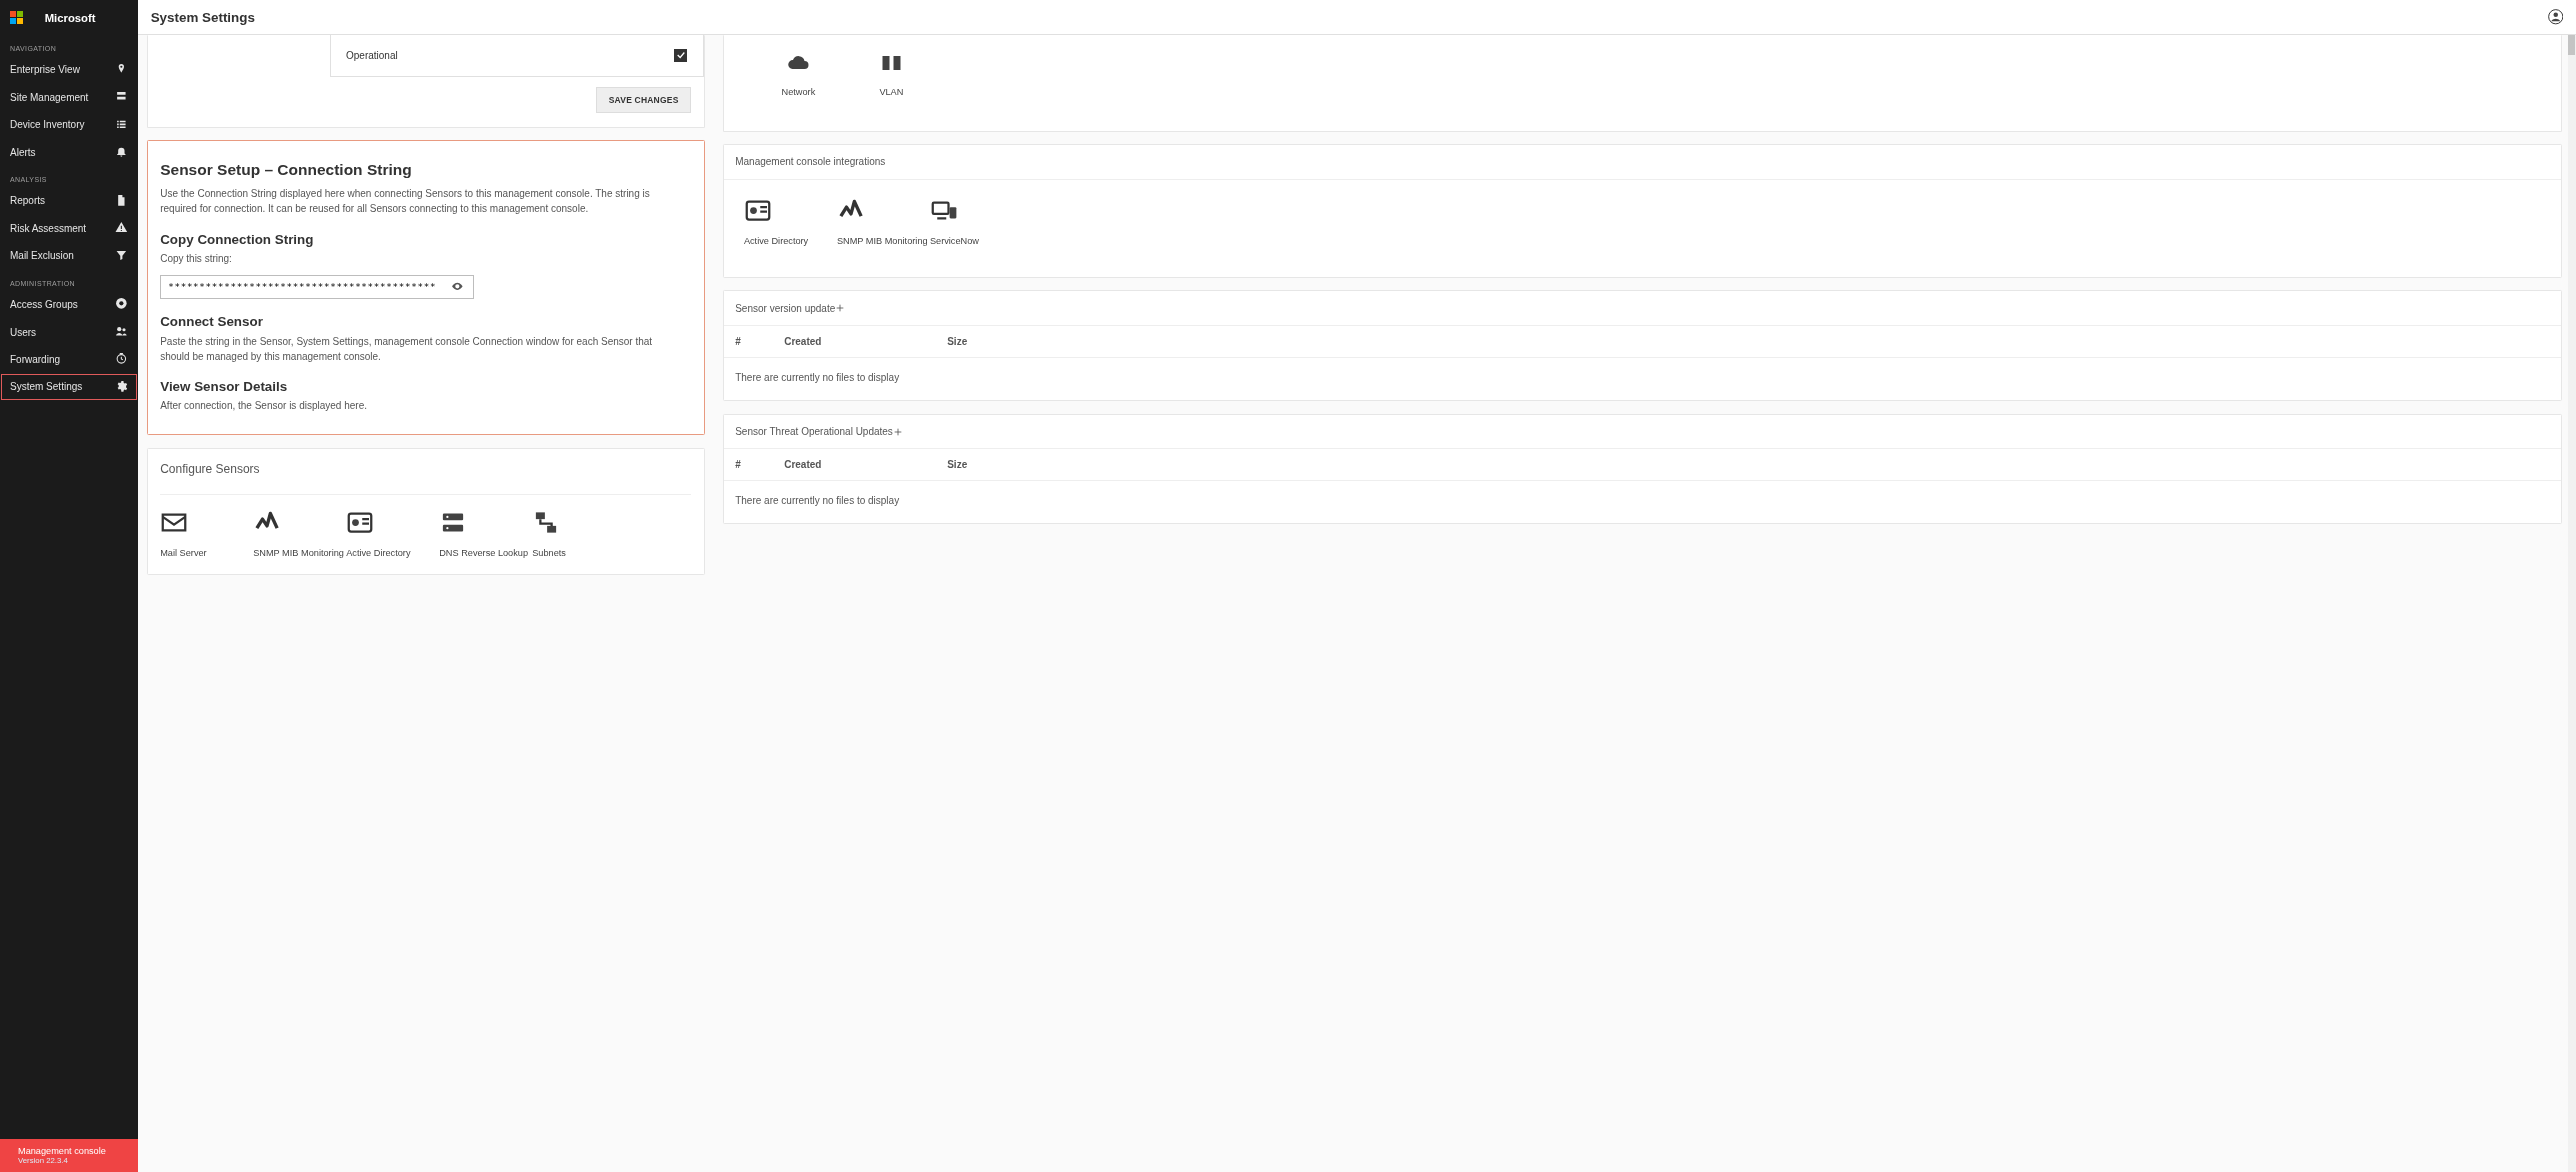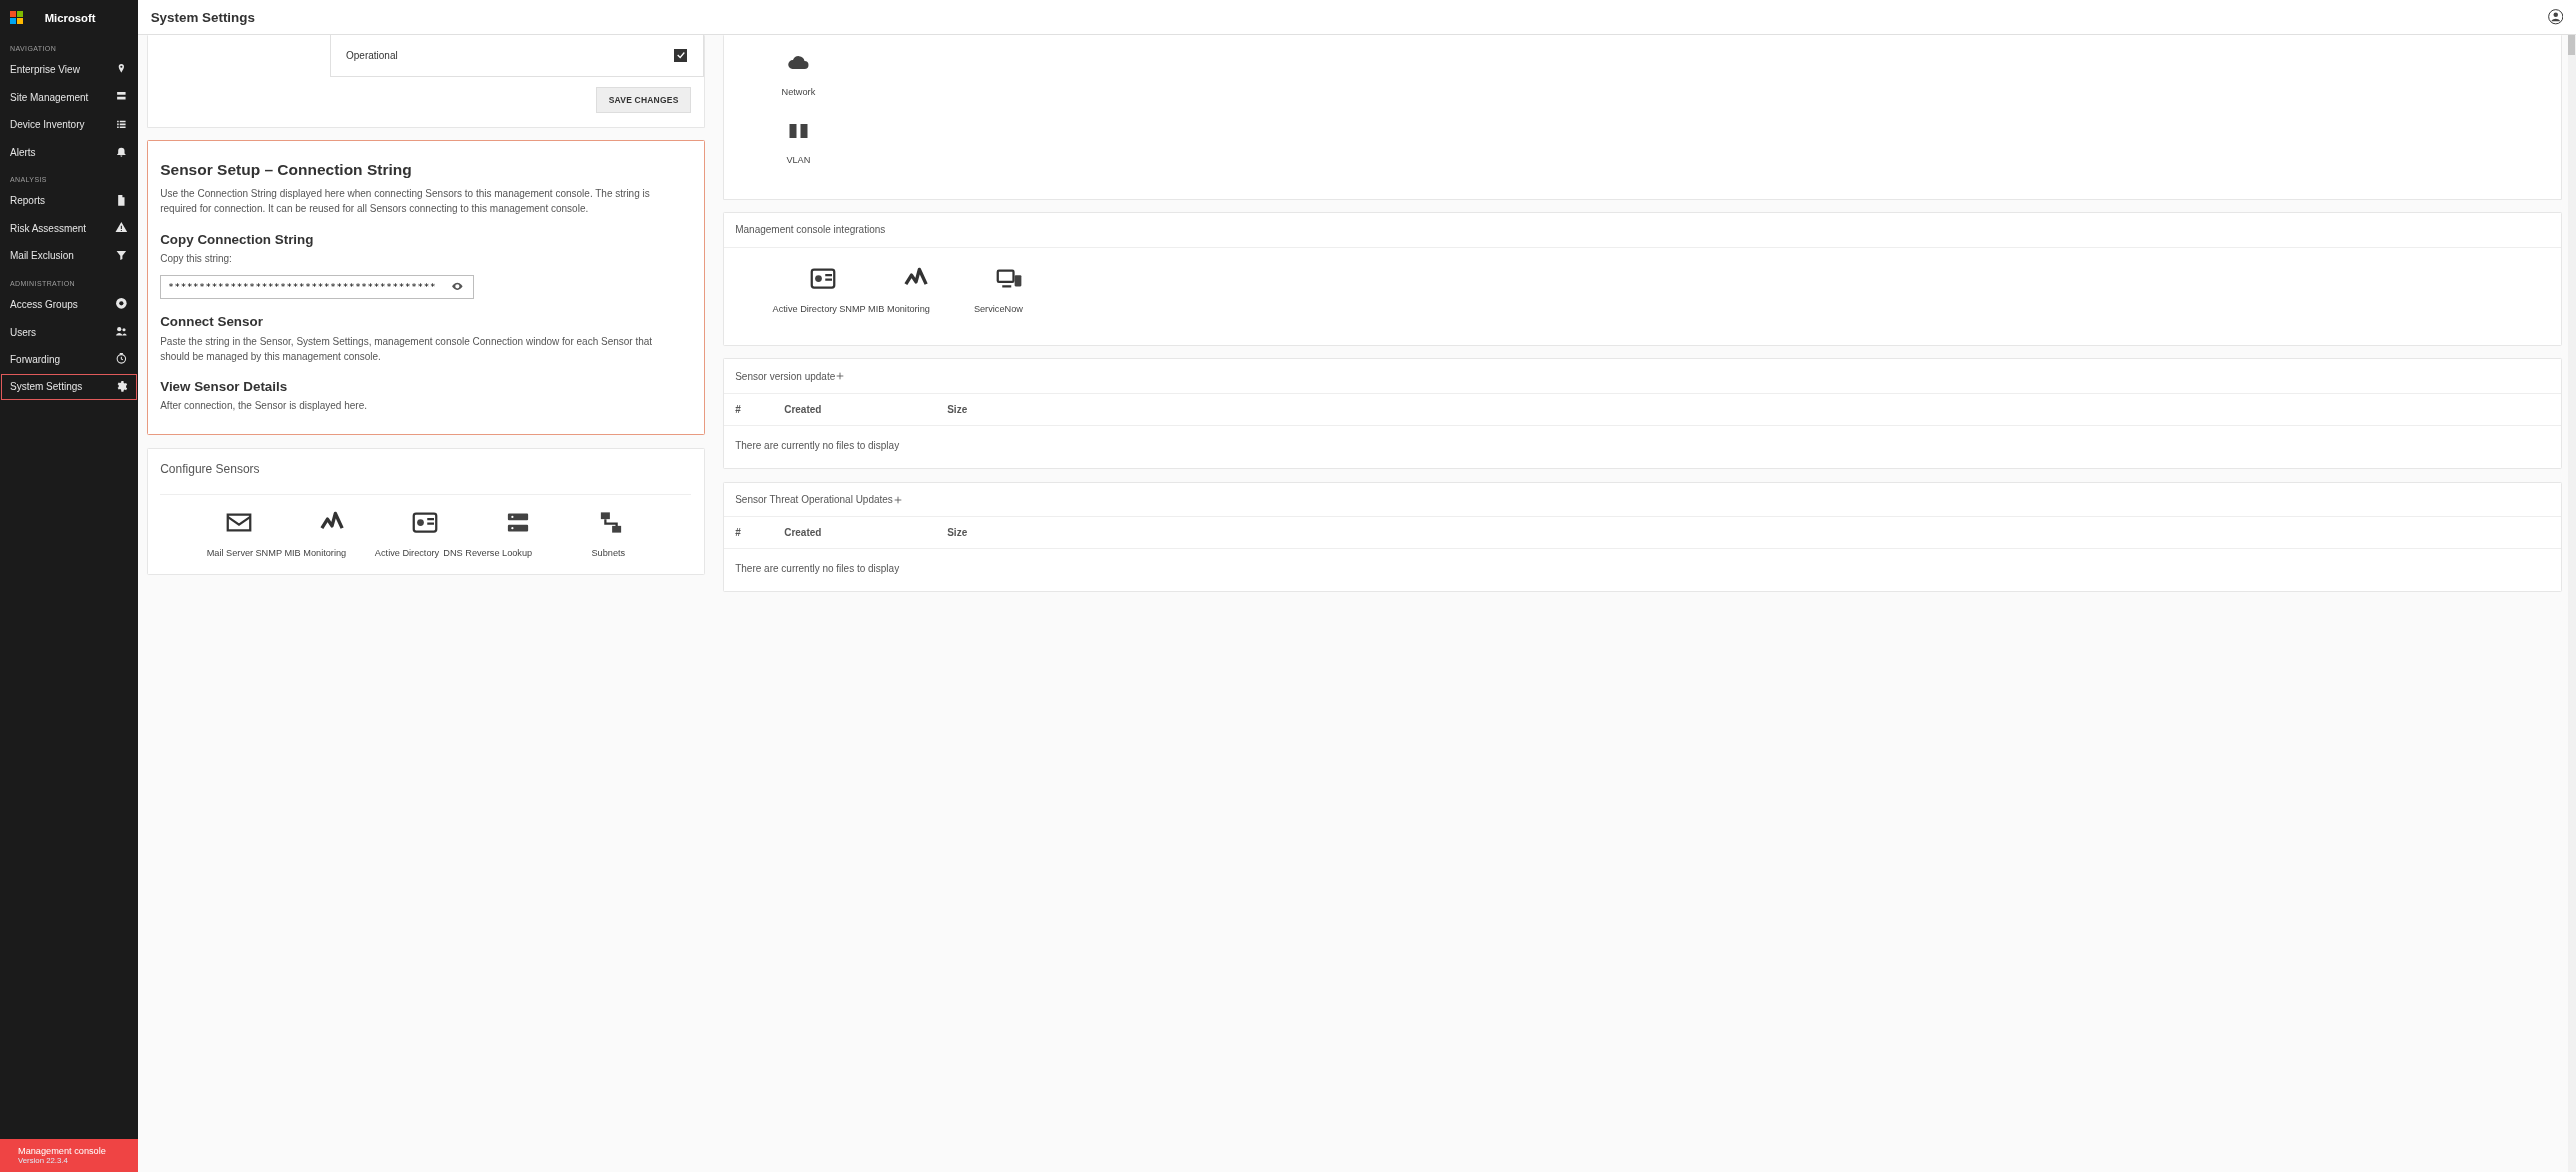--- a/index.html
+++ b/index.html
@@ -43,26 +43,26 @@
   .sensor-card h3 { font-size:13.4px; font-weight:700; color:#333; margin-top:15.5px; margin-bottom:4.2px;}
   .sensor-card p { font-size:10px; color:#555; line-height:1.5; max-width:509px;}
   .conn-row { display:flex; align-items:center; border:0.7px solid #bdbdbd; width:314px; margin-top:8.5px; }
   .conn-row input { flex:1; border:none; padding:5.7px 7px; font-size:9.2px; font-family:monospace; letter-spacing:0.7px; outline:none; }
   .eye { width:31px; display:flex; align-items:center; justify-content:center; cursor:pointer;}
   .eye svg { width:12.7px; height:12.7px; fill:#555; }
   
   .conf-card { padding:12.7px 12.7px 2.8px 12.7px; }
   .conf-title { font-size:12px; color:#555; padding-bottom:18px; border-bottom:0.7px solid #eee;}
   .tile-row { display:flex; gap:0; padding-top:14px;}
-  .tile { width:93px; display:flex; flex-direction:column; align-items:flex-end; gap:10px; cursor:pointer; }
+  .tile { width:93px; display:flex; flex-direction:column; align-items:flex-start; gap:10px; cursor:pointer; }
   .tile svg { width:28px; height:27px; fill:#424242; }
   .tile-label { font-size:9.2px; color:#444; text-align:center; line-height:1.3; min-height:24px;}
   
   .r-top-card { padding:0 0 20px 0;}
-  .r-tiles { display:flex; gap:8px; padding:15.5px 5.7px 0 28px;flex-direction:column;}
+  .r-tiles { display:flex; gap:0; padding:15.5px 5.7px 0 28px;}
   .r-tile { width:93px; display:flex; flex-direction:column; align-items:center; gap:10px; cursor:pointer;}
   .r-tile svg { width:31px; height:24px; fill:#424242; }
   .section-card {}
   .section-header { padding:11.3px 11.3px; font-size:10px; color:#555; border-bottom:0.7px solid #eee; display:flex; align-items:center; justify-content:flex-start;}
   .plus-icon { width:10px; height:10px; stroke:#555; stroke-width:2; }
   .table { width:100%; }
   .thead { display:flex; padding:10px 11.3px; border-bottom:0.7px solid #eee; color:#555; font-size:10px;}
   .th-num { width:49px; font-weight:700;}
   .th-created { flex:0 0 163px; font-weight:700;}
   .th-size { flex:1; font-weight:700; text-align:left;}

